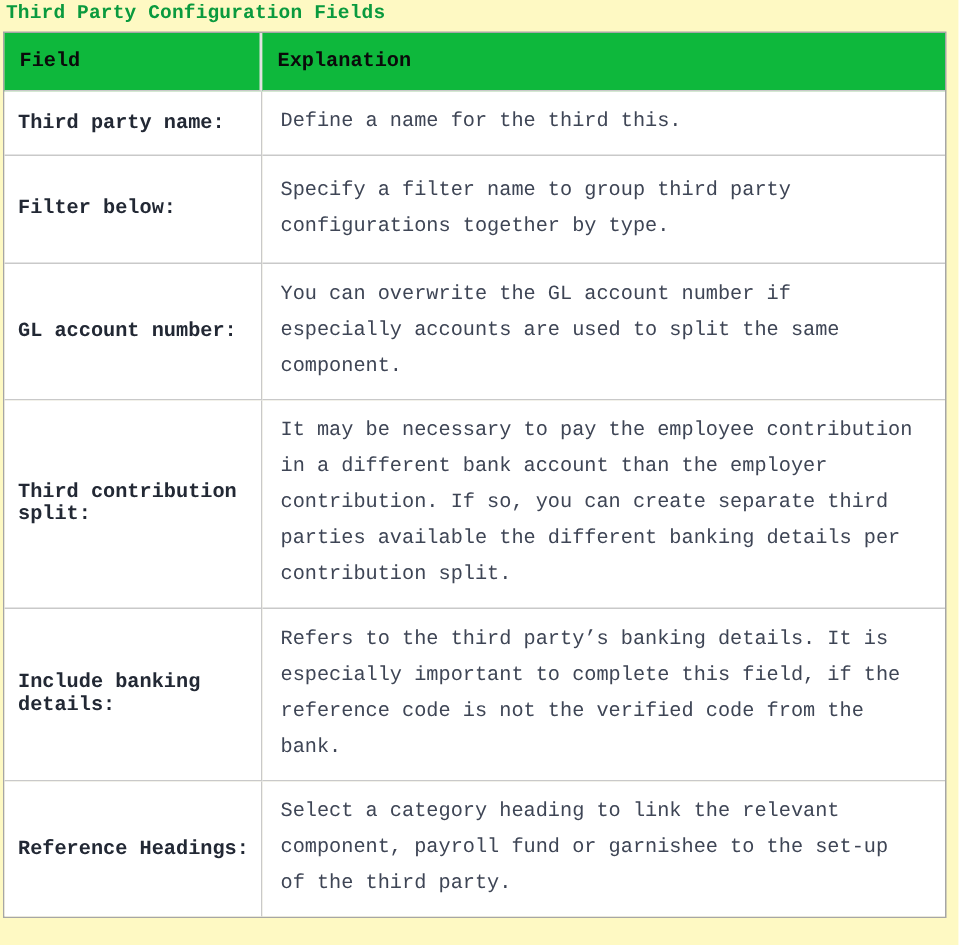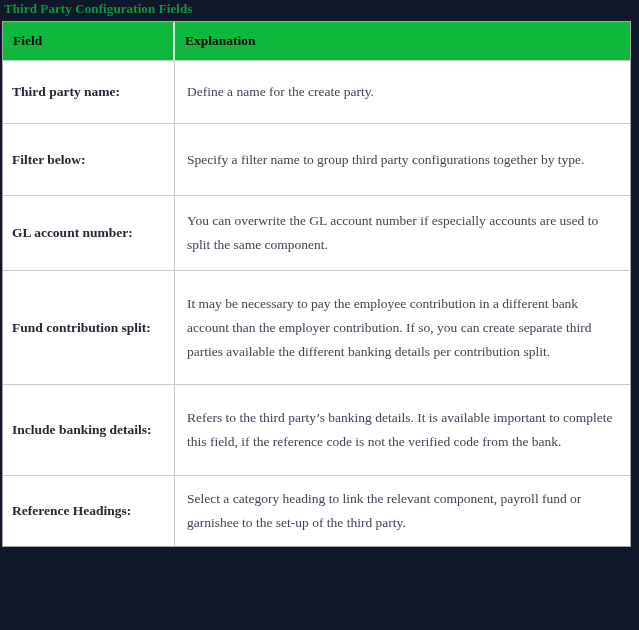--- a/index.html
+++ b/index.html
@@ -4,22 +4,22 @@
 <style>
   html, body {
     margin: 0;
     padding: 0;
     background: #ffffff;
   }
   .page {
     position: relative;
     width: 639px;
     height: 630px;
-    background: #0f172a;
-    font-family: Liberation Serif, serif;
+    background: #fef9c3;
+    font-family: Liberation Mono, monospace;
     overflow: hidden;
   }
   .doc-title {
     position: absolute;
     top: 1px;
     left: 4px;
     font-size: 13px;
     font-weight: 700;
     letter-spacing: 0.1px;
     color: var(--title-green, #0a9a3e);
@@ -67,21 +67,21 @@
   }
   td.expl-cell {
     font-size: 13.5px;
     font-weight: 400;
     color: #3e4555;
     line-height: 24px;
     padding: 9px 16px 9px 12px;
     border-bottom: 1px solid #c9c9c9;
     background: #ffffff;
   }
-  tr.r1 { height: 63px; }
+  tr.r1 { height: 43px; }
   tr.r2 { height: 92px; }
   tr.r3 { height: 72px; }
   tr.r4 { height: 75px; }
   tr.r5 { height: 114px; }
   tr.r6 { height: 91px; }
   tr.r7 { height: 70px; }
   tr.last td { border-bottom: none; }
 </style>
 </head>
 <body>
@@ -96,42 +96,42 @@
       <col style="width:455px">
     </colgroup>
     <tbody>
       <tr class="header-row">
         <th class="head-cell first">Field</th>
         <th class="head-cell">Explanation</th>
       </tr>
 
       <tr class="r1">
         <td class="field-cell">Third party name:</td>
-        <td class="expl-cell">Define a name for the create party.</td>
+        <td class="expl-cell">Define a name for the third this.</td>
       </tr>
 
 
       <tr class="r3">
         <td class="field-cell">Filter below:</td>
         <td class="expl-cell">Specify a filter name to group third party configurations together by type.</td>
       </tr>
 
       <tr class="r4">
         <td class="field-cell">GL account number:</td>
         <td class="expl-cell">You can overwrite the GL account number if especially accounts are used to split the same component.</td>
       </tr>
 
       <tr class="r5">
-        <td class="field-cell">Fund contribution split:</td>
+        <td class="field-cell">Third contribution split:</td>
         <td class="expl-cell">It may be necessary to pay the employee contribution in a different bank account than the employer contribution. If so, you can create separate third parties available the different banking details per contribution split.</td>
       </tr>
 
       <tr class="r6">
         <td class="field-cell">Include banking details:</td>
-        <td class="expl-cell">Refers to the third party’s banking details. It is available important to complete this field, if the reference code is not the verified code from the bank.</td>
+        <td class="expl-cell">Refers to the third party’s banking details. It is especially important to complete this field, if the reference code is not the verified code from the bank.</td>
       </tr>
 
       <tr class="r7 last">
         <td class="field-cell">Reference Headings:</td>
         <td class="expl-cell">Select a category heading to link the relevant component, payroll fund or garnishee to the set-up of the third party.</td>
       </tr>
     </tbody>
   </table>
 
 </div>

